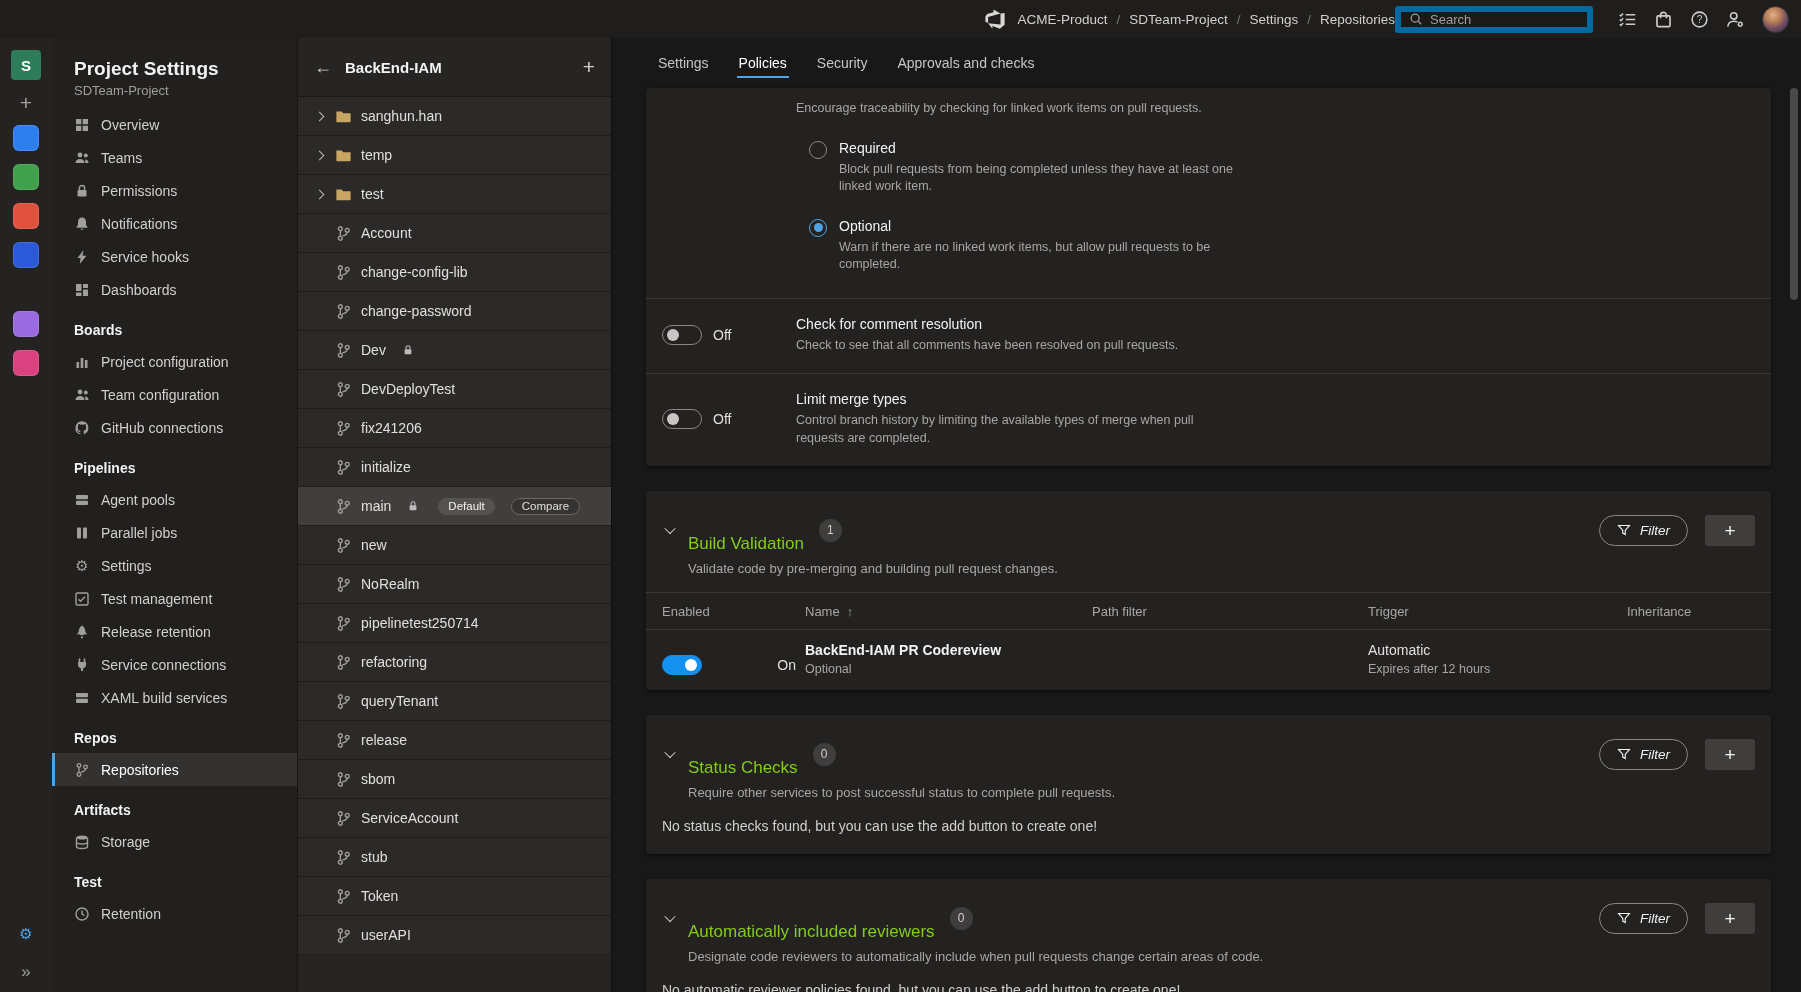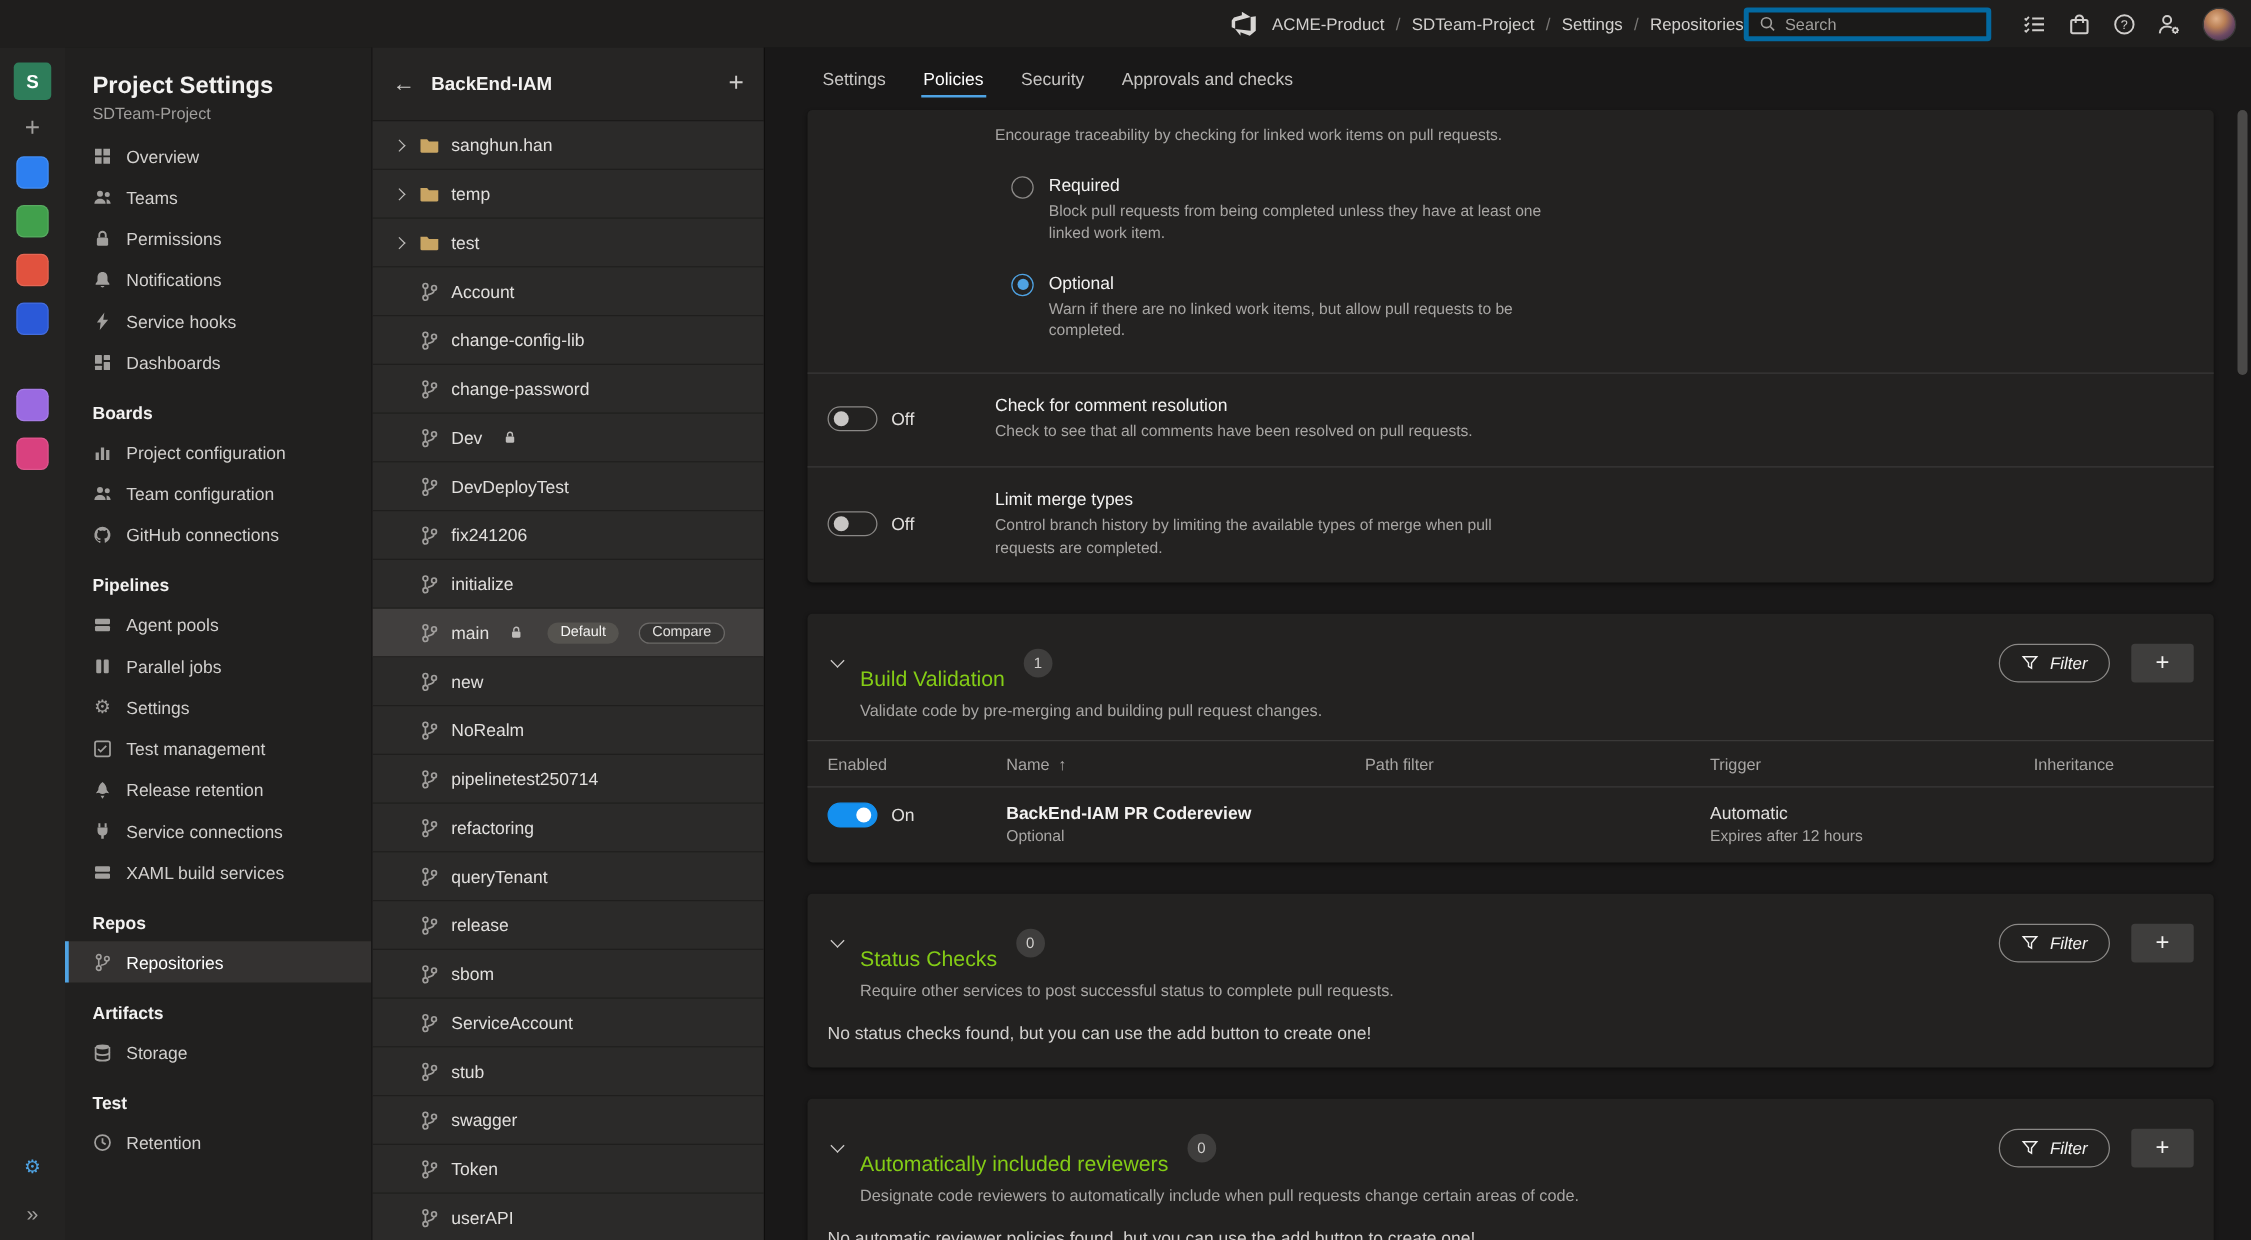--- a/index.html
+++ b/index.html
@@ -10,21 +10,21 @@
 
   
   .topbar{height:38px;background:#1f1e1d;display:flex;align-items:center;justify-content:flex-end;padding:0 12px 0 14px;flex:0 0 auto;}
   .topbar-left{display:flex;align-items:center;gap:12px;}
   .logo{width:22px;height:22px;color:#d8d6d4;display:inline-flex;}
   .logo svg{width:100%;height:100%;}
   .breadcrumb{display:flex;align-items:center;gap:9px;font-size:13.5px;}
   .breadcrumb a{color:#d2d0ce;text-decoration:none;}
   .breadcrumb .sep{color:#7a7876;}
   .topbar-right{display:flex;align-items:center;gap:17px;}
-  .searchbox{display:flex;align-items:center;gap:7px;width:198px;height:27px;border:4px solid #0369a1;border-radius:3px;background:#1b1a19;padding:0 8px;color:#a19f9d;margin-right:8px;}
+  .searchbox{display:flex;align-items:center;gap:7px;width:198px;height:27px;border:6px solid #0369a1;border-radius:3px;background:#1b1a19;padding:0 8px;color:#a19f9d;margin-right:8px;}
   .searchbox input{flex:1;min-width:0;background:transparent;border:none;outline:none;color:#e1dfdd;font-size:13px;font-family:inherit;}
   .searchbox input::placeholder{color:#a19f9d;}
   .tb-icon{width:19px;height:19px;color:#cfcdcb;display:inline-flex;}
   .tb-icon svg{width:100%;height:100%;}
   .avatar{width:27px;height:27px;border-radius:50%;border:1px solid #3a3938;background:radial-gradient(circle at 40% 32%,#e0b089 0%,#b97f55 32%,#6e4a63 62%,#342b47 100%);}
 
   
   .body-row{flex:1;display:flex;min-height:0;}
 
   
@@ -103,21 +103,21 @@
   .sec-badge{margin-left:15px;min-width:23px;height:23px;border-radius:12px;background:#3f3e3d;color:#d2d0ce;font-size:12px;display:inline-flex;align-items:center;justify-content:center;padding:0 7px;}
   .sec-actions{margin-left:auto;display:flex;align-items:center;gap:17px;}
   .btn-filter{display:inline-flex;align-items:center;gap:9px;height:31px;padding:0 17px;border:1px solid #8a8886;border-radius:16px;background:transparent;color:#f3f2f1;font-size:13.5px;font-family:inherit;font-style:italic;}
   .btn-add{width:50px;height:31px;border-radius:3px;border:none;background:#3f3e3d;color:#f3f2f1;font-size:19px;font-family:inherit;display:inline-flex;align-items:center;justify-content:center;line-height:1;}
   .sec-desc{font-size:13px;color:#a8a6a4;margin:7px 16px 16px 42px;}
   .empty-msg{font-size:14px;color:#d2d0ce;padding:2px 16px 20px;}
 
   
   .bv-header{display:grid;grid-template-columns:143px 287px 276px 259px 1fr;align-items:center;height:38px;padding:0 16px;border-top:1px solid #3a3938;border-bottom:1px solid #3a3938;font-size:13px;color:#a8a6a4;}
   .bv-row{display:grid;grid-template-columns:143px 287px 276px 259px 1fr;align-items:flex-start;padding:12px 16px 14px;}
-  .bv-row .toggle-cell{margin-top:0;}
+  .bv-row .toggle-cell{margin-top:13px;justify-content:space-between;}
   .bv-name{font-weight:bold;color:#f3f2f1;font-size:14px;}
   .bv-trigger{color:#e1dfdd;font-size:14px;}
   .bv-sub{font-size:12.5px;color:#a8a6a4;margin-top:4px;}
   .sort{color:#a8a6a4;margin-left:7px;}
 
   .scrollbar{position:absolute;right:3px;top:50px;width:8px;height:212px;border-radius:4px;background:#4a4948;}
 
   .svg-icon{display:inline-flex;width:16px;height:16px;flex:0 0 auto;align-items:center;justify-content:center;}
   .svg-icon svg{width:100%;height:100%;}
   .svg-icon.sm{width:14px;height:14px;}
@@ -662,32 +662,20 @@
           <div class="tree-row" data-interactable="true">
             <span class="tree-chev" data-interactable="false"></span>
             <span class="tree-icon" data-interactable="false">
               <svg viewBox="0 0 16 16" fill="currentColor" xmlns="http://www.w3.org/2000/svg">
                 <circle cx="5" cy="3.5" r="1.8" fill="none" stroke="currentColor" stroke-width="1.3"></circle>
                 <circle cx="5" cy="12.5" r="1.8" fill="none" stroke="currentColor" stroke-width="1.3"></circle>
                 <circle cx="11.5" cy="5" r="1.8" fill="none" stroke="currentColor" stroke-width="1.3"></circle>
                 <path d="M5 5.3v5.4M11.5 6.8c0 2.5-2.2 3-4.7 3.4" fill="none" stroke="currentColor" stroke-width="1.3"></path>
               </svg>
             </span>
-            <span class="tree-label" data-interactable="false">swagger</span>
-          </div>
-          <div class="tree-row" data-interactable="true">
-            <span class="tree-chev" data-interactable="false"></span>
-            <span class="tree-icon" data-interactable="false">
-              <svg viewBox="0 0 16 16" fill="currentColor" xmlns="http://www.w3.org/2000/svg">
-                <circle cx="5" cy="3.5" r="1.8" fill="none" stroke="currentColor" stroke-width="1.3"></circle>
-                <circle cx="5" cy="12.5" r="1.8" fill="none" stroke="currentColor" stroke-width="1.3"></circle>
-                <circle cx="11.5" cy="5" r="1.8" fill="none" stroke="currentColor" stroke-width="1.3"></circle>
-                <path d="M5 5.3v5.4M11.5 6.8c0 2.5-2.2 3-4.7 3.4" fill="none" stroke="currentColor" stroke-width="1.3"></path>
-              </svg>
-            </span>
             <span class="tree-label" data-interactable="false">Token</span>
           </div>
           <div class="tree-row" data-interactable="true">
             <span class="tree-chev" data-interactable="false"></span>
             <span class="tree-icon" data-interactable="false">
               <svg viewBox="0 0 16 16" fill="currentColor" xmlns="http://www.w3.org/2000/svg">
                 <circle cx="5" cy="3.5" r="1.8" fill="none" stroke="currentColor" stroke-width="1.3"></circle>
                 <circle cx="5" cy="12.5" r="1.8" fill="none" stroke="currentColor" stroke-width="1.3"></circle>
                 <circle cx="11.5" cy="5" r="1.8" fill="none" stroke="currentColor" stroke-width="1.3"></circle>
                 <path d="M5 5.3v5.4M11.5 6.8c0 2.5-2.2 3-4.7 3.4" fill="none" stroke="currentColor" stroke-width="1.3"></path>

